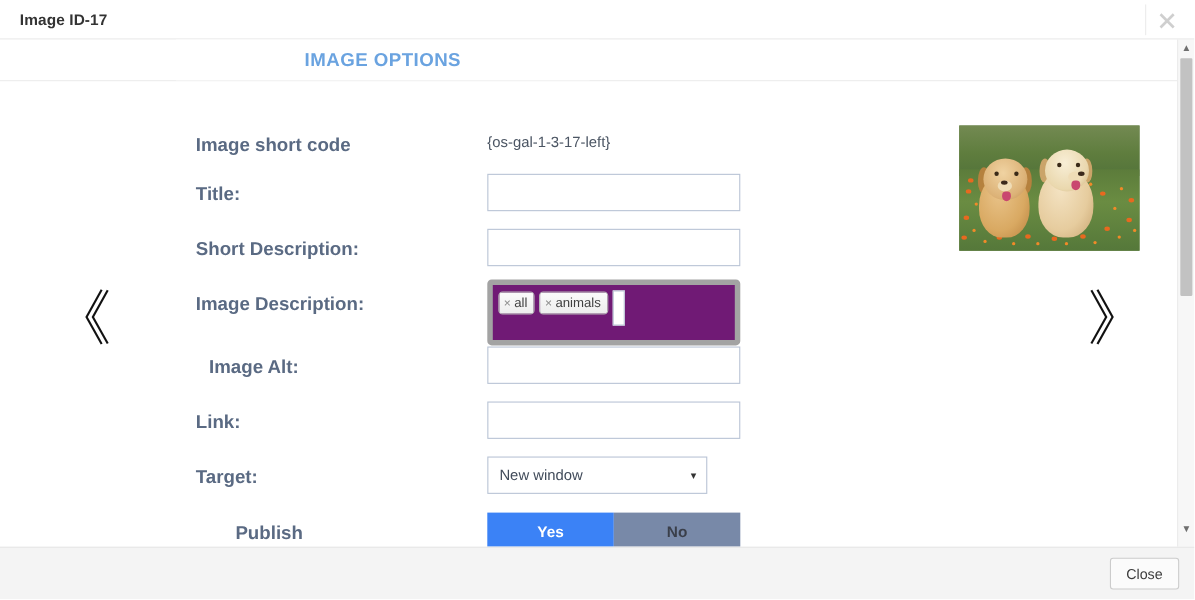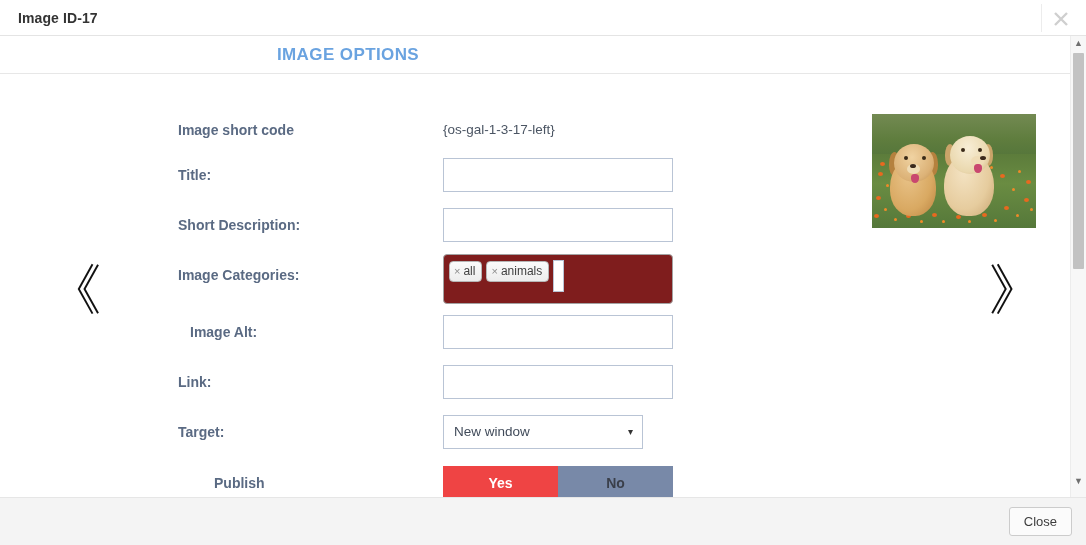--- a/index.html
+++ b/index.html
@@ -96,21 +96,21 @@
   }
 
   .form-row {
     position: absolute;
     left: 0;
     width: 1070px;
   }
   .f-label {
     position: absolute;
     left: 178px;
-    font-size: 14px;
+    font-size: 17px;
     font-weight: bold;
     color: #5a6a83;
     white-space: nowrap;
   }
   .f-static {
     position: absolute;
     left: 443px;
     font-size: 13.5px;
     color: #4b5563;
     white-space: nowrap;
@@ -123,24 +123,24 @@
     border: 1px solid #b9c4d5;
     background: #ffffff;
     box-sizing: border-box;
   }
 
   
   .f-tags {
     position: absolute;
     left: 443px;
     width: 230px;
-    height: 50px;
-    border: 1px solid #a3a3a3;
+    height: 60px;
+    border: 5px solid #a3a3a3;
     border-radius: 4px;
-    background: #7f1d1d;
+    background: #701a75;
     box-sizing: border-box;
     padding: 6px 5px;
   }
   .chip {
     display: inline-block;
     height: 19px;
     line-height: 19px;
     padding: 0 6px 0 4px;
     margin: 0 4px 0 0;
     font-size: 12px;
@@ -197,21 +197,21 @@
     height: 34px;
     line-height: 34px;
     text-align: center;
     font-size: 14px;
     font-weight: bold;
     cursor: pointer;
     box-sizing: border-box;
   }
   .toggle-yes {
     left: 443px; width: 115px;
-    background: #ef4444;
+    background: #3b82f6;
     color: #ffffff;
   }
   .toggle-no {
     left: 558px; width: 115px;
     background: #7889a8;
     color: #3a3f4a;
   }
 
   
   .thumb {
@@ -367,21 +367,21 @@
       <div class="f-label" style="top:9px;">Short Description:</div>
       <input class="f-input" style="top: 0px;" type="text" placeholder="">
     </div>
 
     <div class="form-row" style="top:84px;height:40px;">
       <div class="f-label" style="top:9px;">Title:</div>
       <input class="f-input" style="top: 0px;" type="text" placeholder="">
     </div>
 
     <div class="form-row" style="top:180px;height:56px;">
-      <div class="f-label" style="top:13px;">Image Categories:</div>
+      <div class="f-label" style="top:13px;">Image Description:</div>
       <div class="f-tags" style="top:0;">
         <span class="chip"><span class="chip-x">×</span><span>all</span></span><span class="chip"><span class="chip-x">×</span><span>animals</span></span><span class="tag-caret"></span>
       </div>
     </div>
 
     <div class="form-row" style="top:241px;height:40px;">
       <div class="f-label" style="top:9px;padding-left:12px;">Image Alt:</div>
       <input class="f-input" style="top: 0px;" type="text" placeholder="">
     </div>
 

